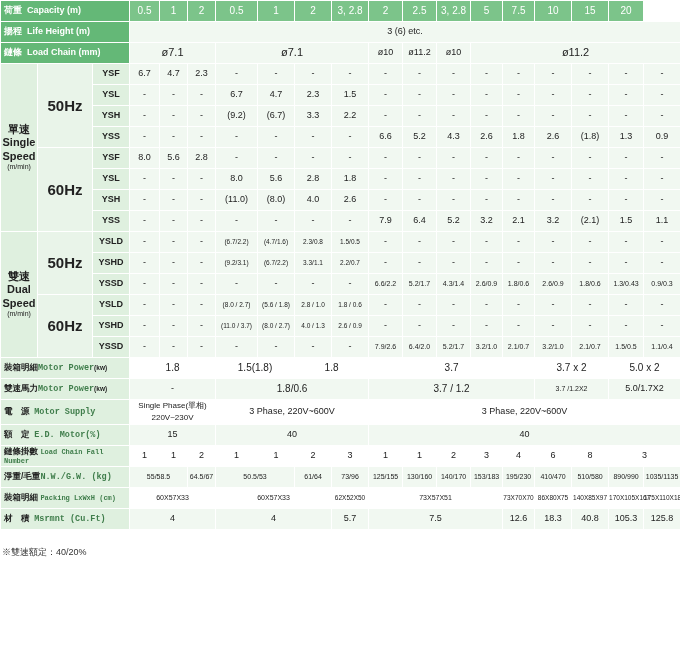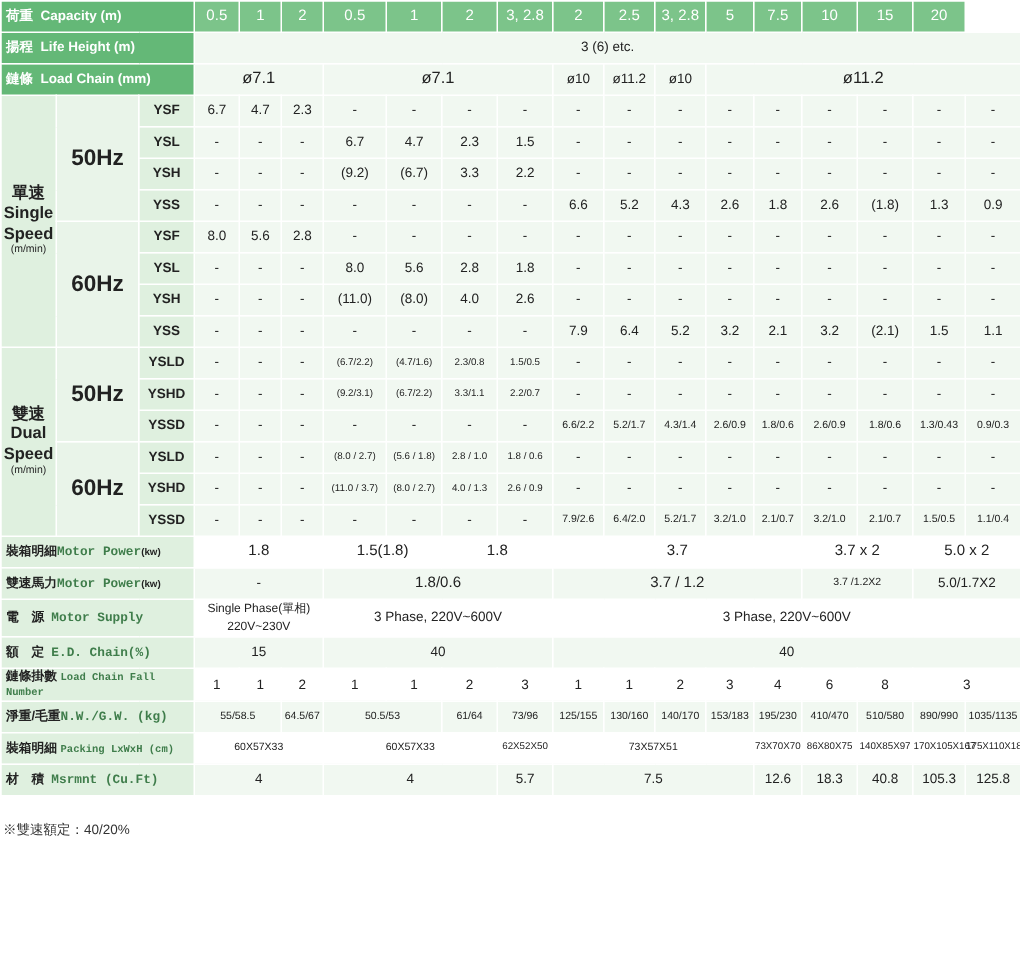--- a/index.html
+++ b/index.html
@@ -398,21 +398,21 @@
     <td class="lbl-left" colspan="3">
       <span>電　源</span>&nbsp;&nbsp;<span class="grn">Motor Supply</span>
     </td>
     <td class="cellw" colspan="3" style="font-size:8px;line-height:1.5">Single Phase(單相) 220V~230V</td>
     <td class="cellw" colspan="4" style="font-size:9px">3 Phase, 220V~600V</td>
     <td class="cellw" colspan="9" style="font-size:9px">3 Phase, 220V~600V</td>
   </tr>
 
   <tr>
     <td class="lbl-left" colspan="3">
-      <span>額　定</span>&nbsp;&nbsp;<span class="grn">E.D. Chain(%)</span>
+      <span>額　定</span>&nbsp;&nbsp;<span class="grn">E.D. Motor(%)</span>
     </td>
     <td class="cell" colspan="3">15</td>
     <td class="cell" colspan="4">40</td>
     <td class="cell" colspan="9">40</td>
   </tr>
 
   <tr>
     <td class="lbl-left" colspan="3">
       <span>鏈條掛數</span> <span class="grn xsmall">Load Chain Fall Number</span>
     </td>

